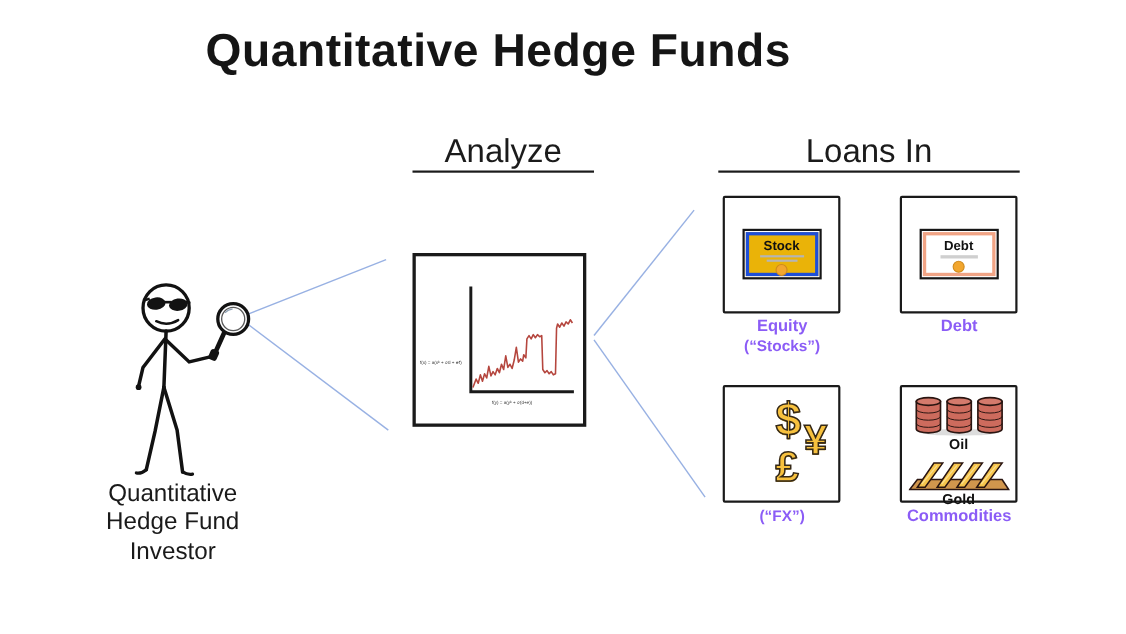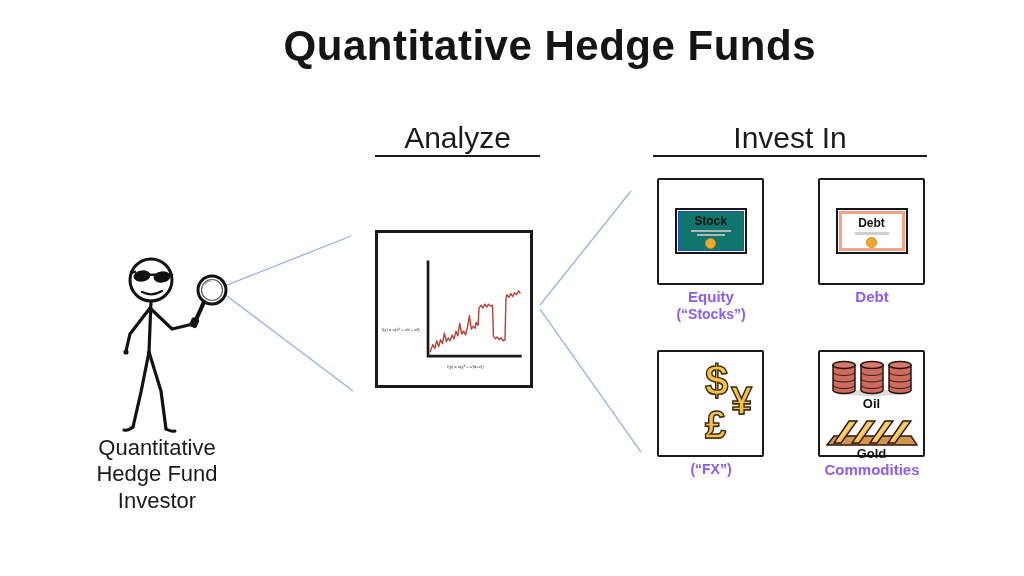--- a/index.html
+++ b/index.html
@@ -1,22 +1,22 @@
 <!DOCTYPE html>
 <html><head>
 <meta charset="utf-8">
 <style>
   html,body{margin:0;padding:0;}
   body{
     width:1024px;height:576px;background:#ffffff;position:relative;overflow:hidden;
     font-family:"Liberation Sans", sans-serif;color:#111;
   }
   .title{
-    position:absolute;top:22px;left:0;width:816px;text-align:right;margin:0;
-    font-size:42px;font-weight:800;letter-spacing:.5px;color:#151515;
+    position:absolute;top:22px;left:0;width:816px;text-align:center;margin:0;
+    font-size:42px;font-weight:800;letter-spacing:.5px;color:#151515;padding-left:45px;
   }
   .section-label{
     position:absolute;text-align:center;font-size:30px;font-weight:400;color:#1b1b1b;
     border-bottom:2.5px solid #1b1b1b;padding-bottom:0;
   }
   .analyze-label{left:375px;top:121px;width:165px;}
   .invest-label{left:653px;top:121px;width:274px;}
   .overlay{position:absolute;left:0;top:0;pointer-events:none;}
   .chart-box{
     position:absolute;left:375px;top:230px;width:152px;height:152px;
@@ -28,21 +28,21 @@
   }
   .box-equity{left:657px;top:178px;}
   .box-debt{left:818px;top:178px;}
   .box-currency{left:657px;top:350px;}
   .box-commodities{left:818px;top:350px;}
   .cert{
     position:absolute;left:50%;top:28px;transform:translateX(-50%);
     width:72px;height:46px;border:2.5px solid #161616;background:#fff;box-sizing:border-box;
   }
   .cert-inner{position:absolute;inset:1px;box-sizing:border-box;text-align:center;}
-  .stock .cert-inner{background:#0f766e;border:1px solid #1d4ed8;}
+  .stock .cert-inner{background:#eab308;border:3px solid #1d4ed8;}
   .debt .cert-inner{background:#fff;border:3px solid #f1a485;}
   .cert-title{font-size:12px;font-weight:700;color:#111;margin-top:3px;line-height:13px;}
   .cert-line{height:2px;background:#b5b5b5;margin:2px auto 0;}
   .line-a{width:40px;} .line-b{width:28px;}
   .debt-line{width:34px;height:3px;background:#cfcfcf;margin:2px auto 0;}
   .seal{
     width:11px;height:11px;border-radius:50%;margin:2px auto 0;
     background:#f2a62e;border:1px solid #cf8a1d;box-sizing:border-box;
   }
   .cur-sym{
@@ -109,21 +109,21 @@
       <circle cx="212" cy="290" r="14" fill="#ffffff" stroke-width="3"></circle>
       <circle cx="212" cy="290" r="10.5" stroke="#5a5a5a" stroke-width="1.2"></circle>
       <path d="M 205 284 a 9 9 0 0 1 6 -3" stroke="#8fa2b6" stroke-width="1.2"></path>
     </g>
   </g>
 </svg>
 
 <h1 class="title">Quantitative Hedge Funds</h1>
 
 <div class="section-label analyze-label">Analyze</div>
-<div class="section-label invest-label">Invest In</div>
+<div class="section-label invest-label">Loans In</div>
 
 <div class="chart-box">
   <svg width="152" height="152" viewBox="0 0 158 158">
     <path d="M 52 30 L 52 128 L 148 128" stroke="#1a1a1a" stroke-width="2.8" fill="none" stroke-linecap="square"></path>
     <polyline fill="none" stroke="#b5463e" stroke-width="1.5" stroke-linejoin="round" points="54,124 57,116 59,120 61,112 63,118 65,111 67,115 69,104 71,113 73,109 75,112 77,106 79,110 81,102 83,107 85,94 87,105 89,102 91,106 93,98 95,86 97,100 99,97 101,99 102,93 104,96 105,78 107,75 109,78 111,74 113,77 115,74 117,76 119,75 120,107 122,110 124,108 126,111 128,109 130,112 132,111 133,68 134,64 136,67 138,63 140,66 142,62 144,64 146,60 148,63"></polyline>
     <text x="4" y="102" font-size="4.3" fill="#333">f(x) = a(xᵇ + c⁄d + e⁄f)</text>
     <text x="72" y="140" font-size="4.3" fill="#333">f(y) = a(yᵇ + c⁄(d+e))</text>
   </svg>
 </div>
 

